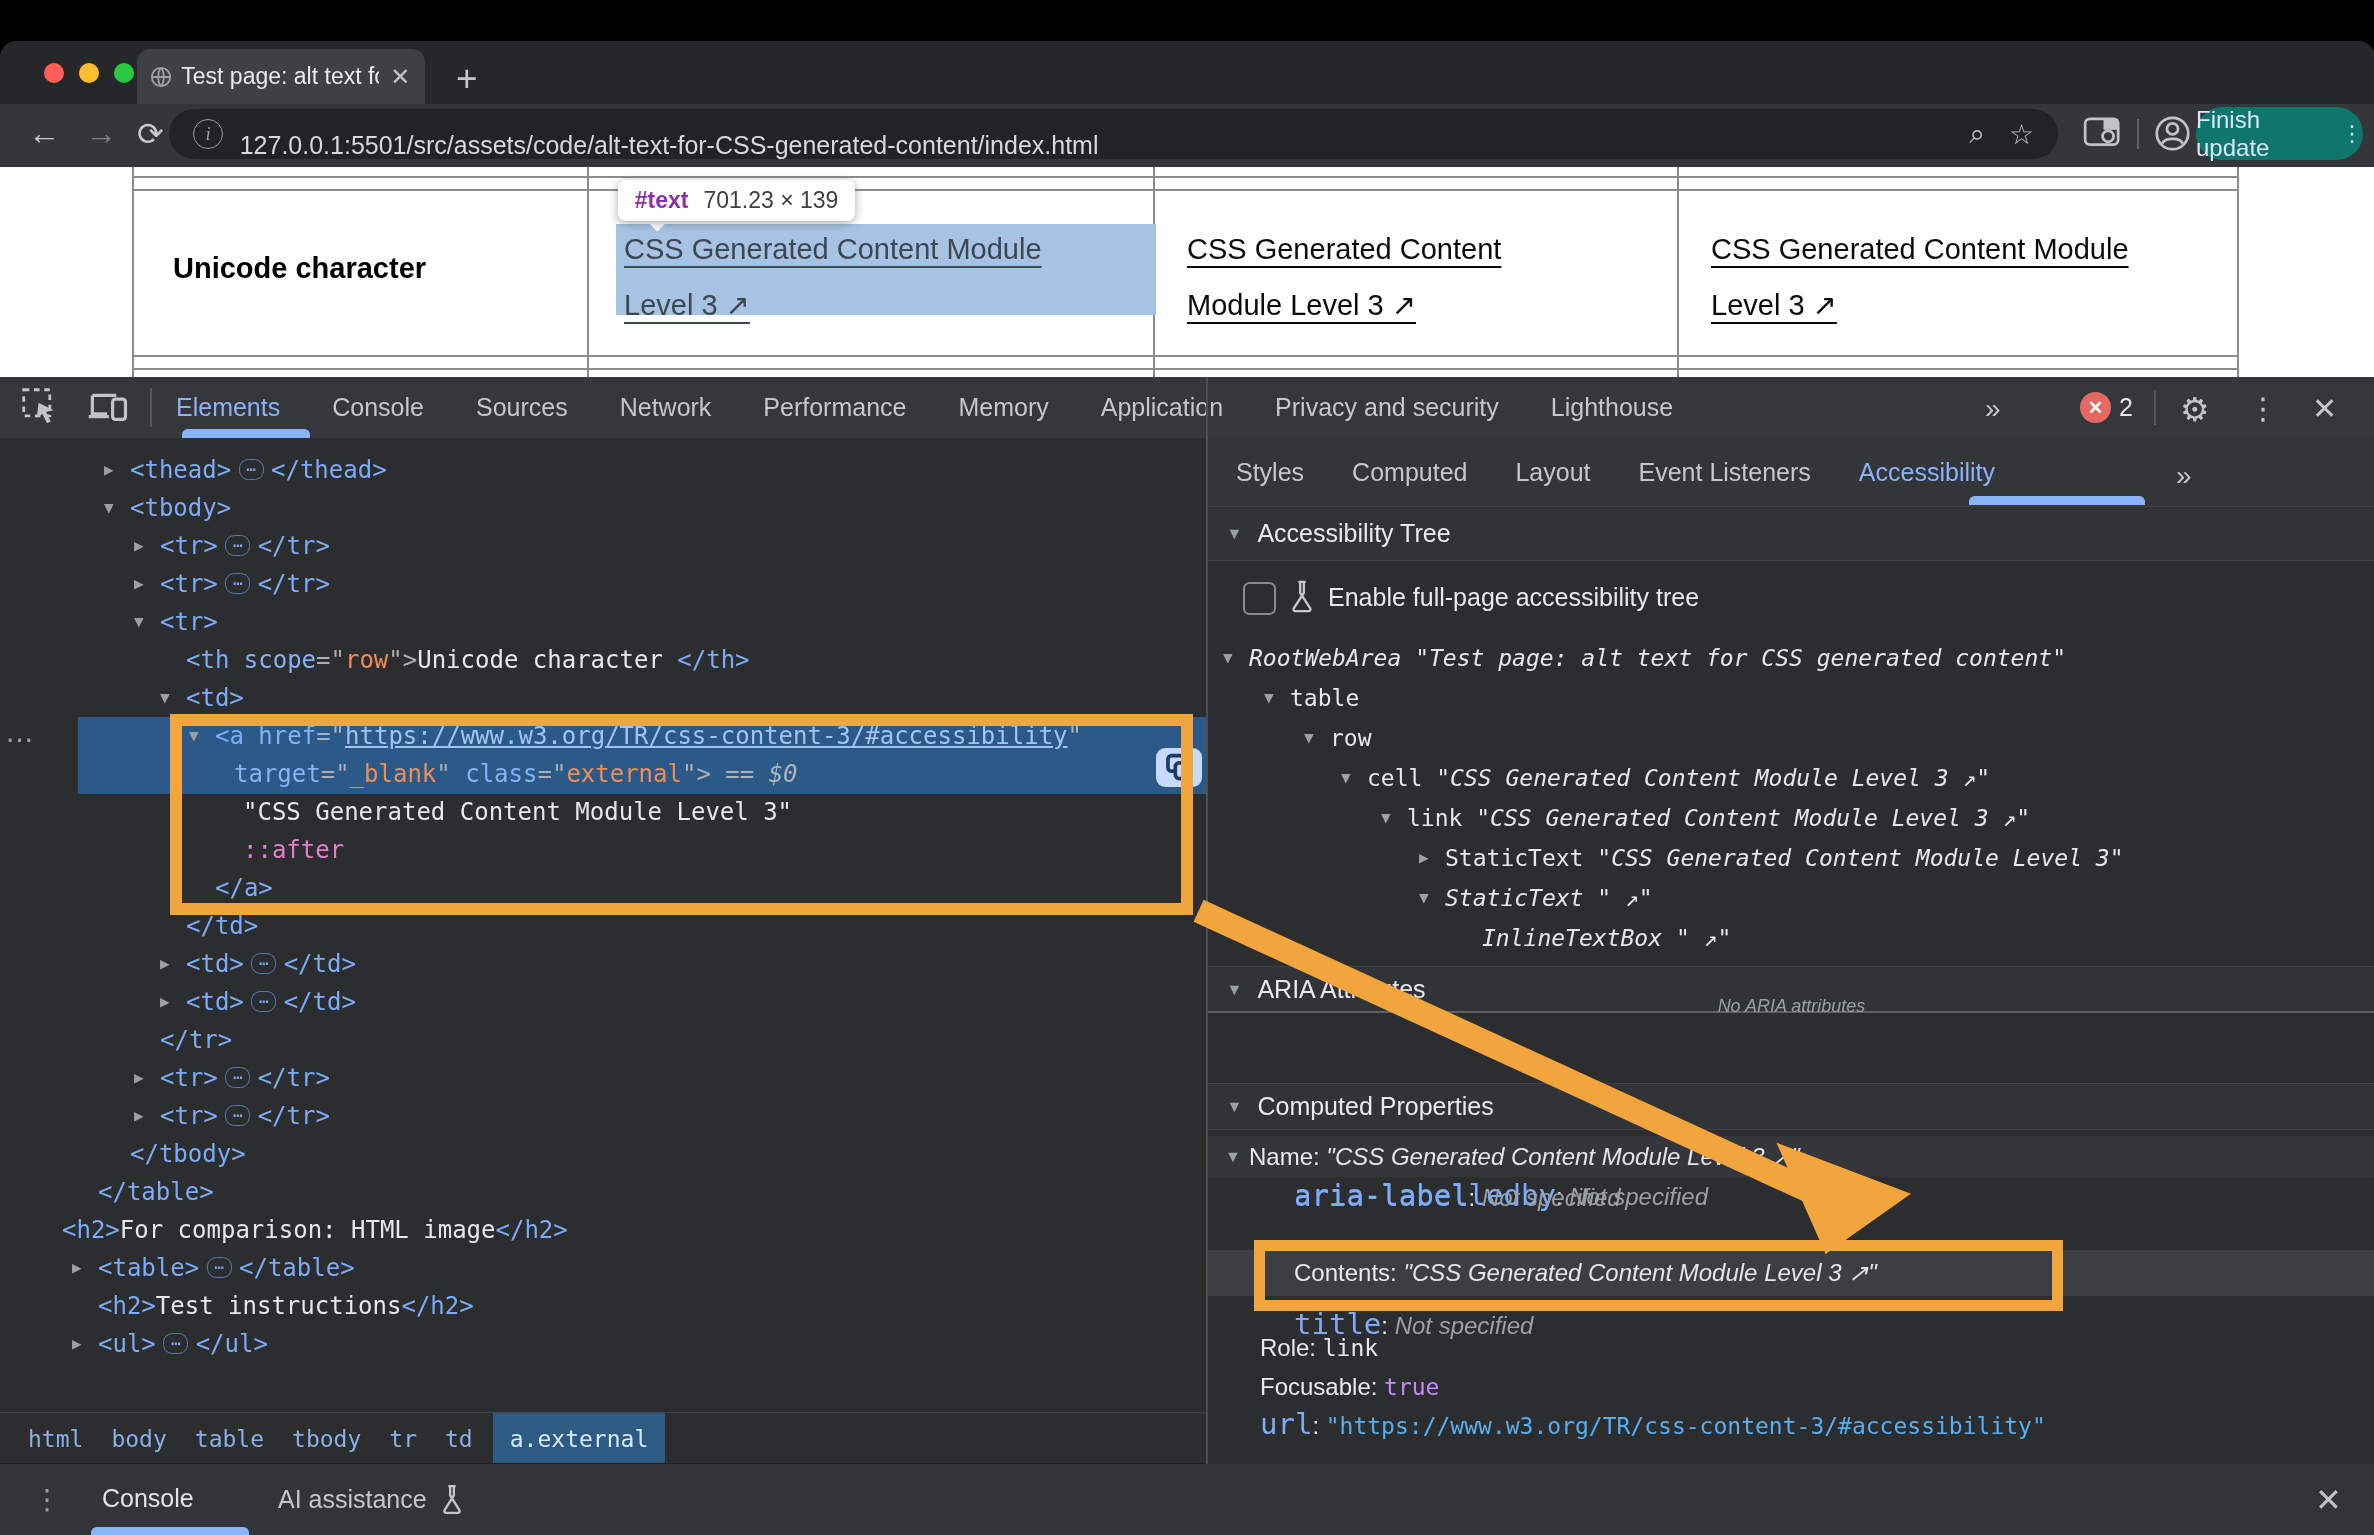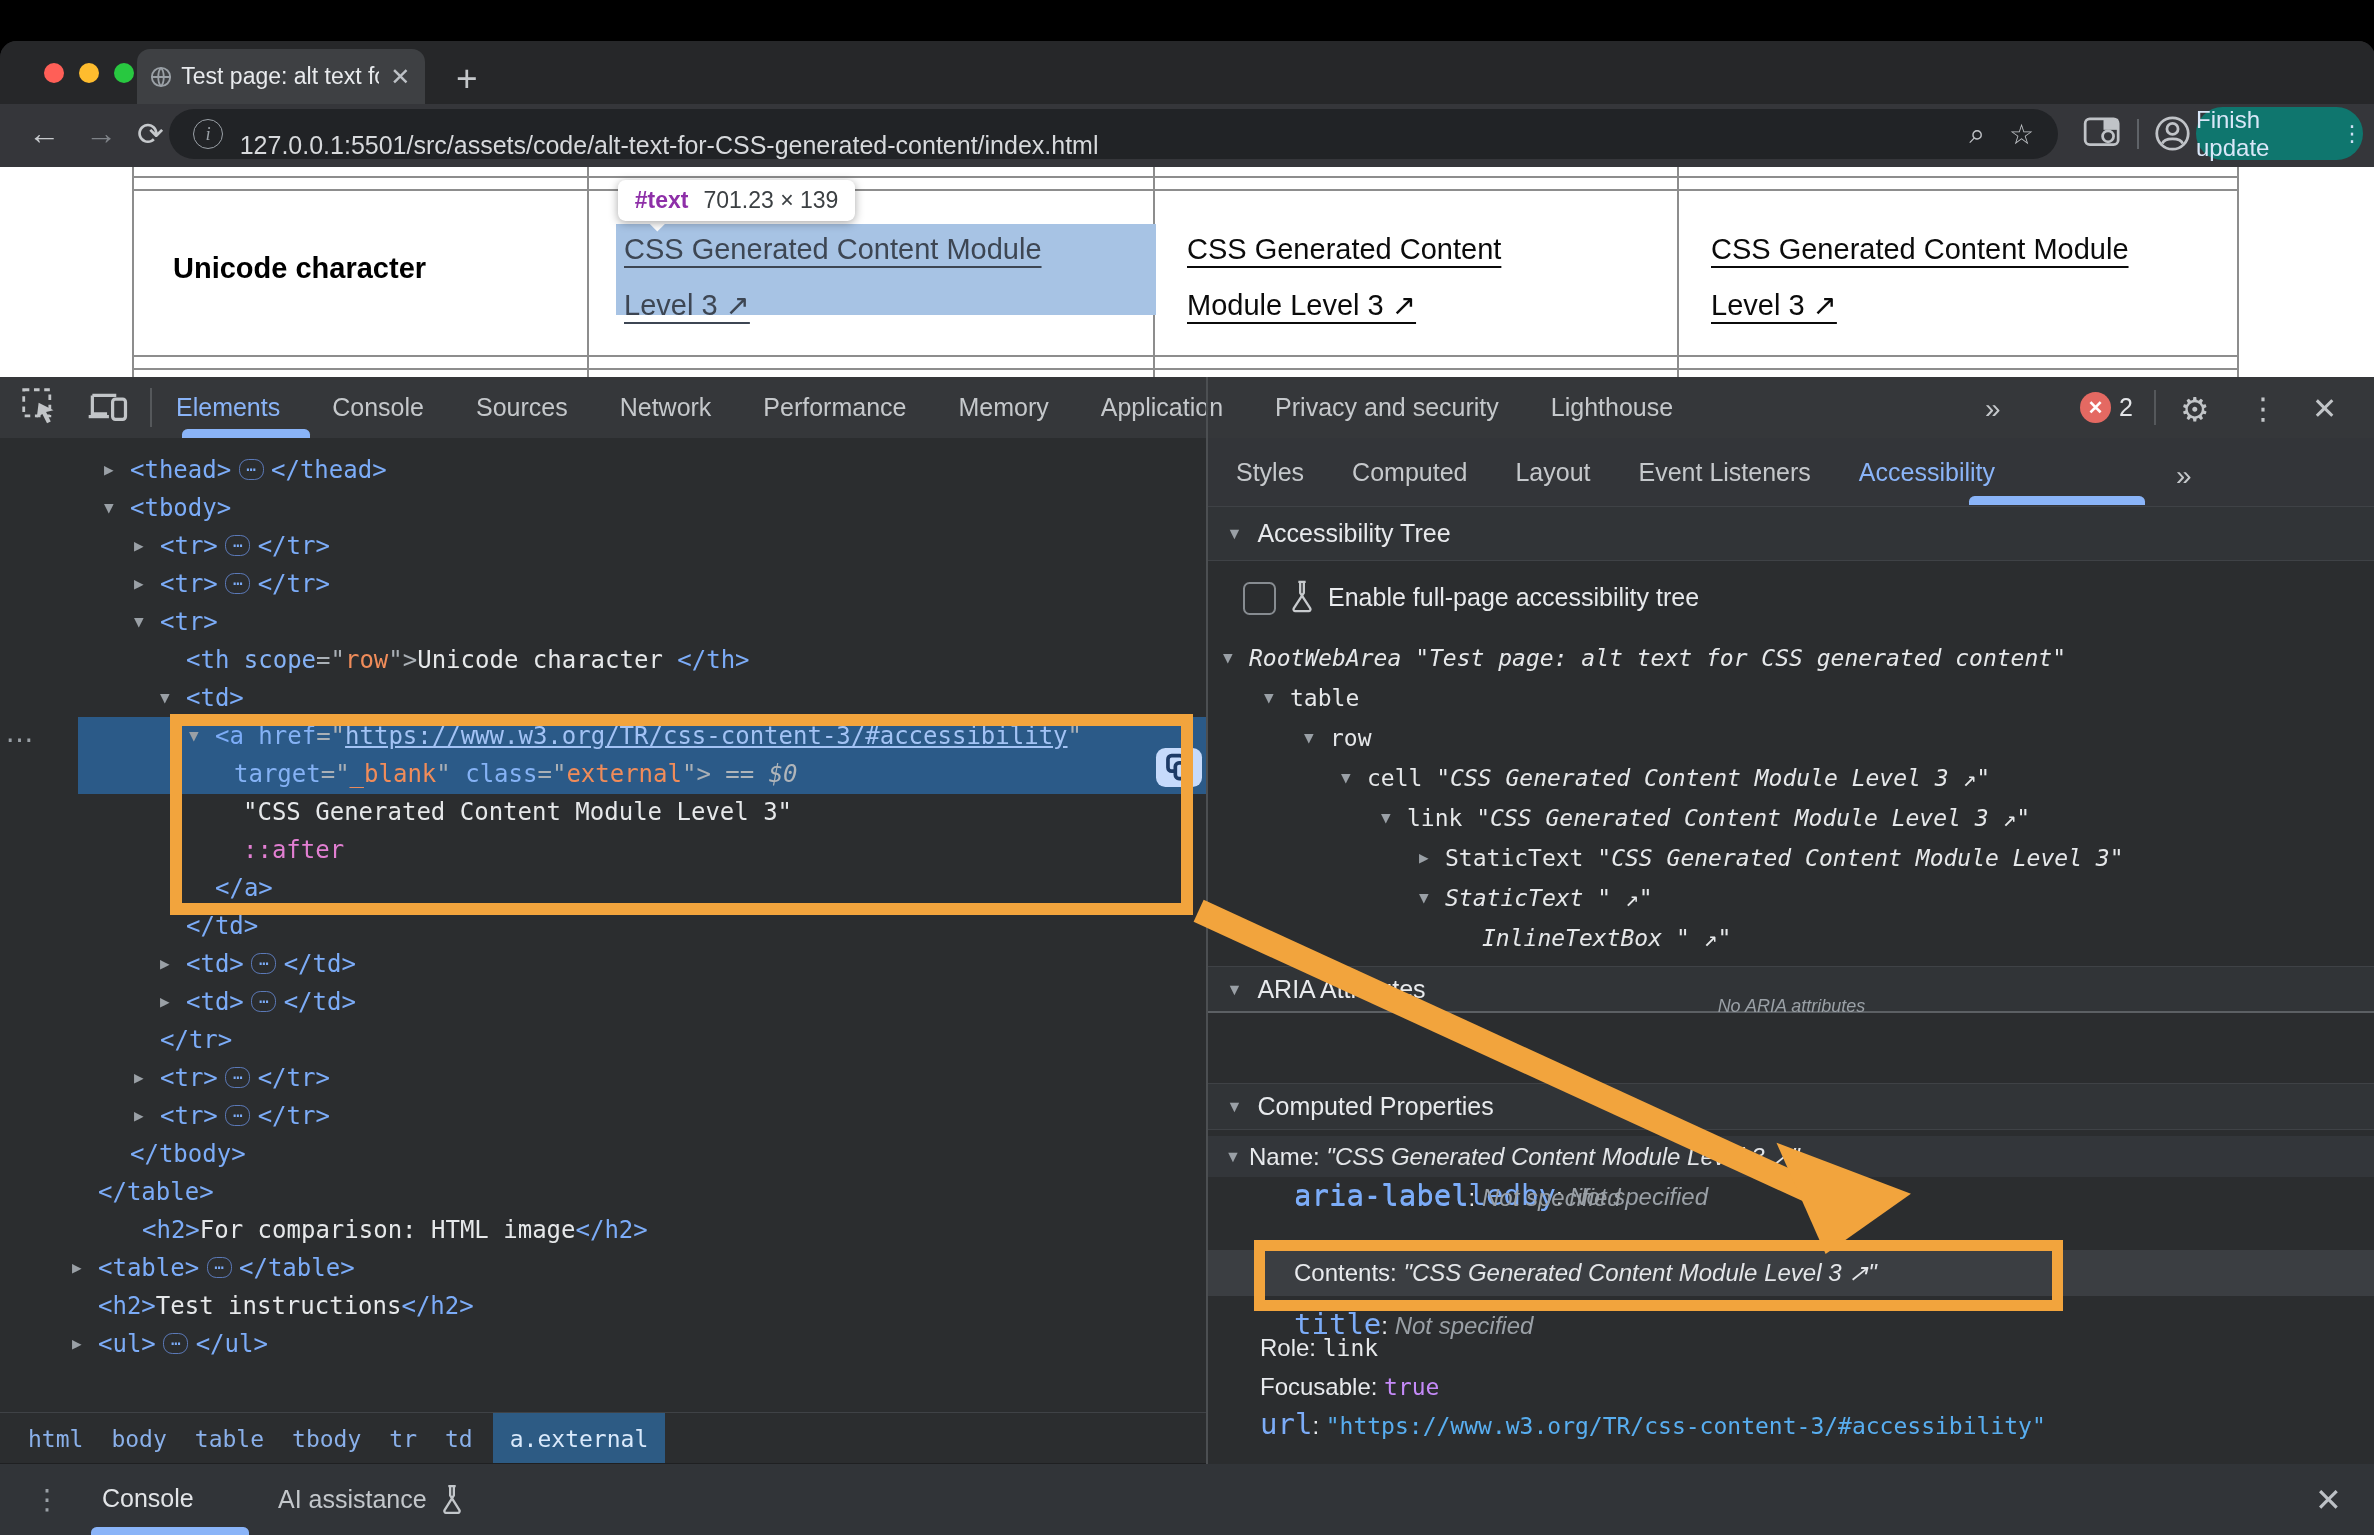--- a/index.html
+++ b/index.html
@@ -232,21 +232,21 @@
       <div class="code-row" style="padding-left: 243px;"><span class="tk-ps">::after</span></div>
       <div class="code-row" style="padding-left: 215px;"><span class="tk-t">&lt;/a&gt;</span></div>
       <div class="code-row" style="padding-left: 186px;"><span class="tk-t">&lt;/td&gt;</span></div>
       <div class="code-row" style="padding-left: 186px;"><span class="arr" style="left: 160px;">▶</span><span class="tk-t">&lt;td&gt;</span><span class="tk-e">⋯</span><span class="tk-t">&lt;/td&gt;</span></div>
       <div class="code-row" style="padding-left: 186px;"><span class="arr" style="left: 160px;">▶</span><span class="tk-t">&lt;td&gt;</span><span class="tk-e">⋯</span><span class="tk-t">&lt;/td&gt;</span></div>
       <div class="code-row" style="padding-left: 160px;"><span class="tk-t">&lt;/tr&gt;</span></div>
       <div class="code-row" style="padding-left: 160px;"><span class="arr" style="left: 134px;">▶</span><span class="tk-t">&lt;tr&gt;</span><span class="tk-e">⋯</span><span class="tk-t">&lt;/tr&gt;</span></div>
       <div class="code-row" style="padding-left: 160px;"><span class="arr" style="left: 134px;">▶</span><span class="tk-t">&lt;tr&gt;</span><span class="tk-e">⋯</span><span class="tk-t">&lt;/tr&gt;</span></div>
       <div class="code-row" style="padding-left: 130px;"><span class="tk-t">&lt;/tbody&gt;</span></div>
       <div class="code-row" style="padding-left: 98px;"><span class="tk-t">&lt;/table&gt;</span></div>
-      <div class="code-row" style="padding-left: 118px; margin-left: 24px;"><span class="tk-t">&lt;h2&gt;</span><span class="tk-s">For comparison: HTML image</span><span class="tk-t">&lt;/h2&gt;</span></div>
+      <div class="code-row" style="padding-left: 62px;"><span class="tk-t">&lt;h2&gt;</span><span class="tk-s">For comparison: HTML image</span><span class="tk-t">&lt;/h2&gt;</span></div>
       <div class="code-row" style="padding-left: 98px;"><span class="arr" style="left: 72px;">▶</span><span class="tk-t">&lt;table&gt;</span><span class="tk-e">⋯</span><span class="tk-t">&lt;/table&gt;</span></div>
       <div class="code-row" style="padding-left: 98px;"><span class="tk-t">&lt;h2&gt;</span><span class="tk-s">Test instructions</span><span class="tk-t">&lt;/h2&gt;</span></div>
       <div class="code-row" style="padding-left: 98px;"><span class="arr" style="left: 72px;">▶</span><span class="tk-t">&lt;ul&gt;</span><span class="tk-e">⋯</span><span class="tk-t">&lt;/ul&gt;</span></div>
     </div>
   <div id="row-badge">
     <svg width="46" height="39" viewBox="0 0 50 42">
       <rect x="13" y="8" width="17" height="17" rx="4" fill="none" stroke="#1d3a66" stroke-width="4"></rect>
       <rect x="21" y="16" width="17" height="17" rx="4" fill="#c6dafb" stroke="#1d3a66" stroke-width="4"></rect>
     </svg>
   </div>

